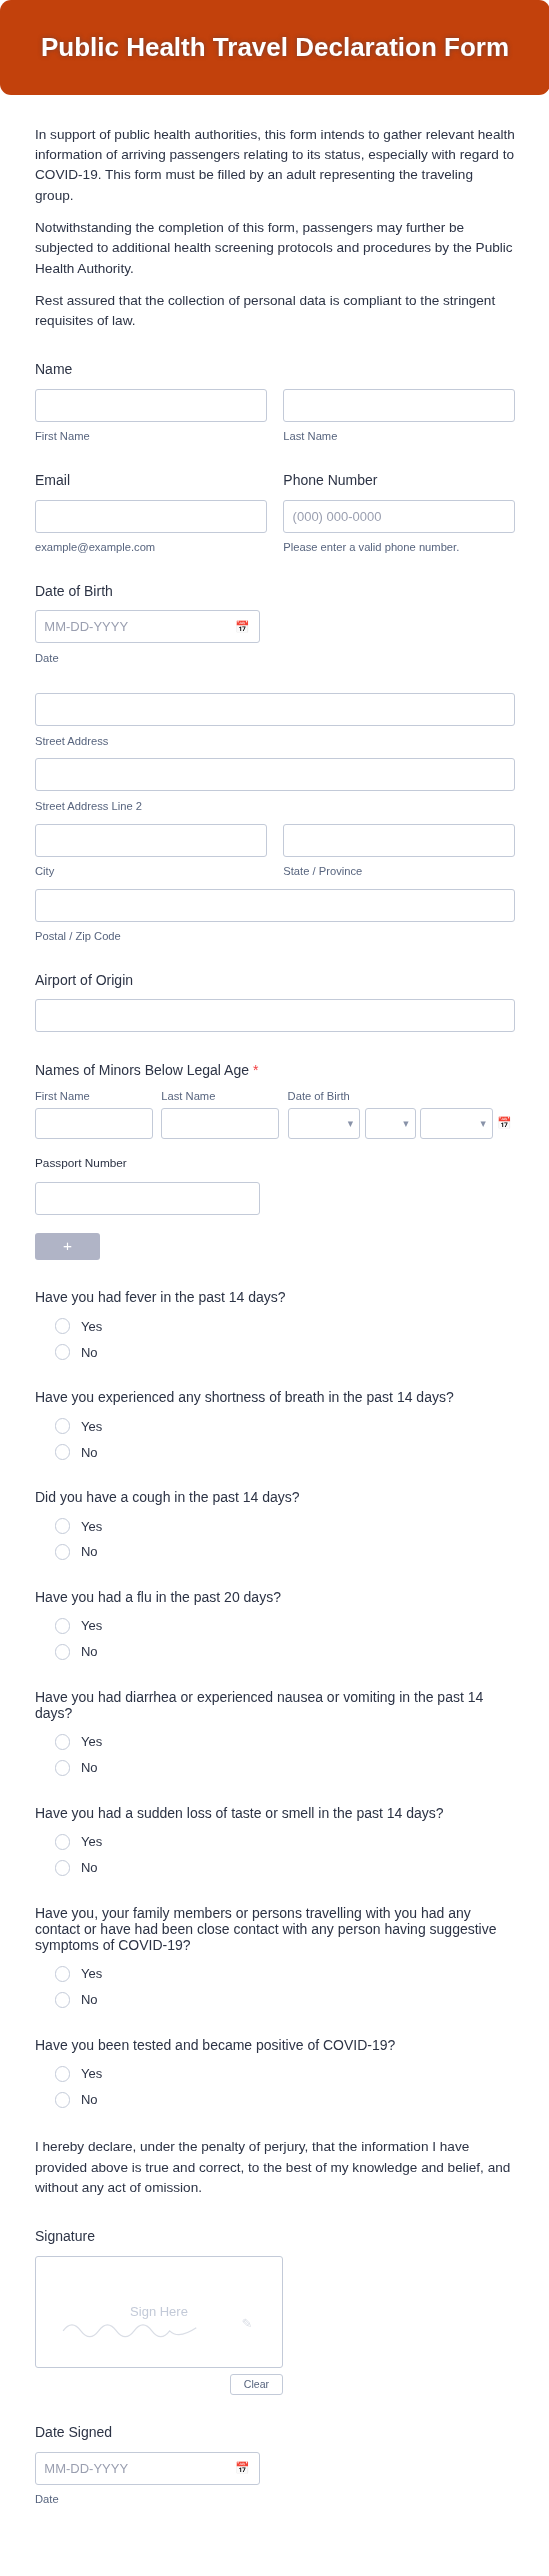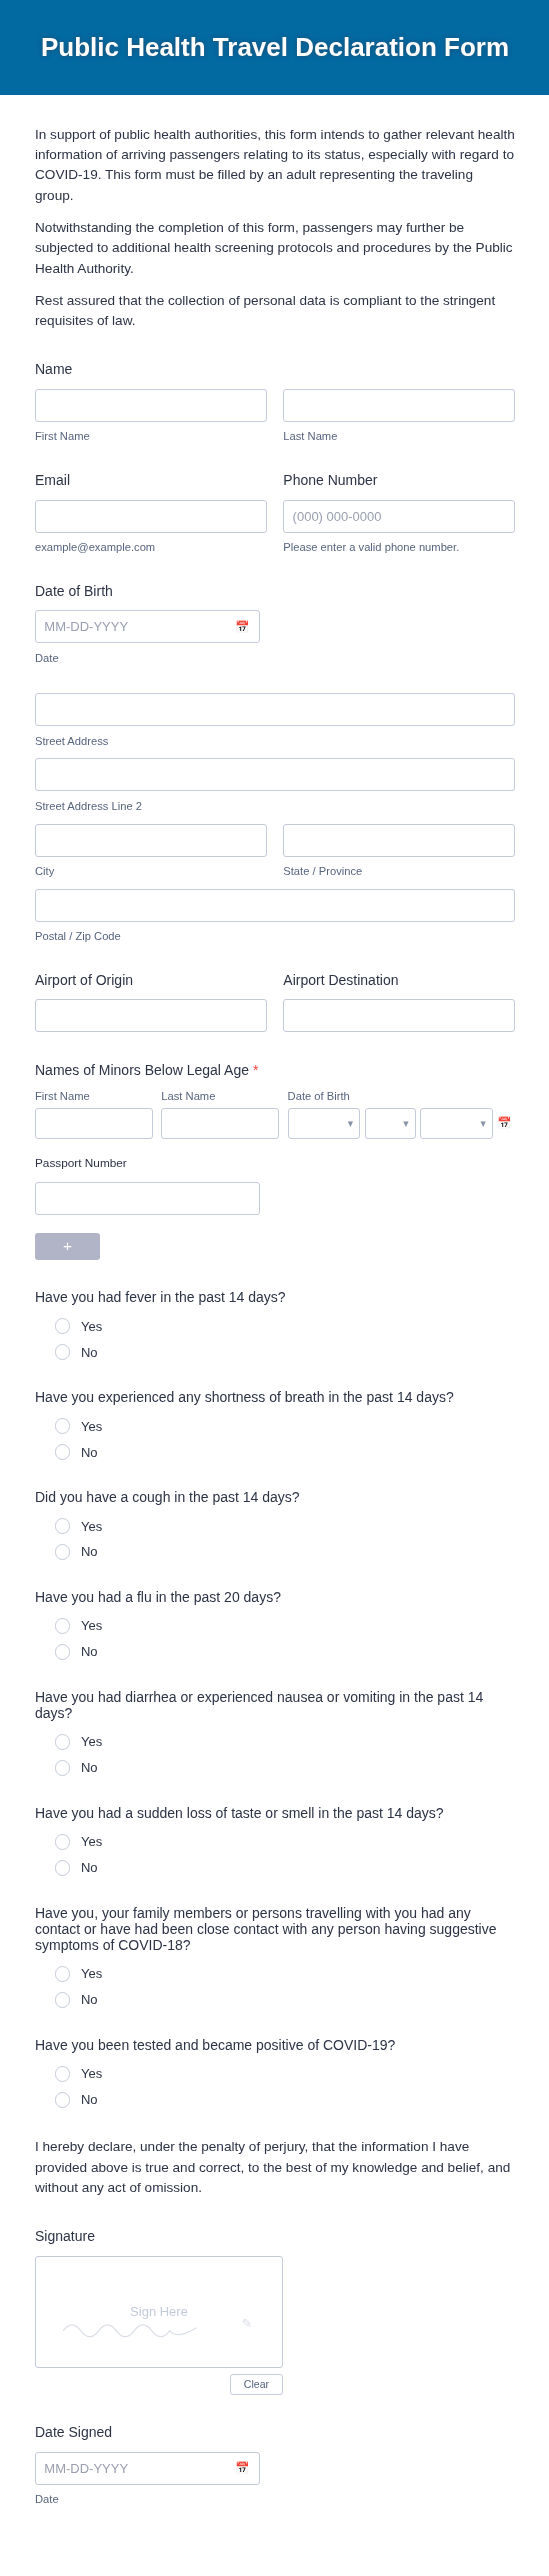--- a/index.html
+++ b/index.html
@@ -11,28 +11,29 @@
 }
 .form-wrap {
   width: 550px;
   margin: 0 auto;
   background: #fff;
   min-height: 2576px;
   position: relative;
 }
 .header-banner {
   height: 95px;
-  background: #0369a1;
+  background: #c2410c;
   display: flex;
   align-items: center;
   justify-content: center;
   color: #fff;
   font-size: 26px;
   font-weight: 600;
   text-shadow: 0 0 4.7px rgba(60,60,80,0.6);
+  border-radius: 11px;
 }
 .form-body {
   padding: 29.6px 35px 17.7px 35px;
 }
 .intro-text {
   font-size: 13.6px;
   line-height: 1.5;
   color: #2c3345;
   margin-bottom: 11.8px;
 }
@@ -225,24 +226,20 @@
   <input class="input-box" style="">
   <div class="sub-label">Postal / Zip Code</div>
 </div>
 
 <div class="section">
   <div class="row">
     <div class="col">
       <span class="field-label">Airport of Origin</span>
       <input class="input-box" style="">
     </div>
-    <div class="col">
-      <span class="field-label">Airport Destination</span>
-      <input class="input-box" style="">
-    </div>
   </div>
 </div>
 
 <div class="section minors-table">
   <span class="field-label">
     <span>Names of Minors Below Legal Age</span> <span class="required-star">*</span>
   </span>
   <div class="table-header">
     <div class="th th-fn">First Name</div>
     <div class="th th-ln">Last Name</div>
@@ -344,21 +341,21 @@
             <span class="radio-label">Yes</span>
           </div>
     <div class="radio-item">
             <div class="radio-circle"></div>
             <span class="radio-label">No</span>
           </div>
   </div>
 </div>
 
 <div class="section">
-  <span class="field-label">Have you, your family members or persons travelling with you had any contact or have had been close contact with any person having suggestive symptoms of COVID-18?</span>
+  <span class="field-label">Have you, your family members or persons travelling with you had any contact or have had been close contact with any person having suggestive symptoms of COVID-19?</span>
   <div class="radio-group">
     <div class="radio-item">
             <div class="radio-circle"></div>
             <span class="radio-label">Yes</span>
           </div>
     <div class="radio-item">
             <div class="radio-circle"></div>
             <span class="radio-label">No</span>
           </div>
   </div>

